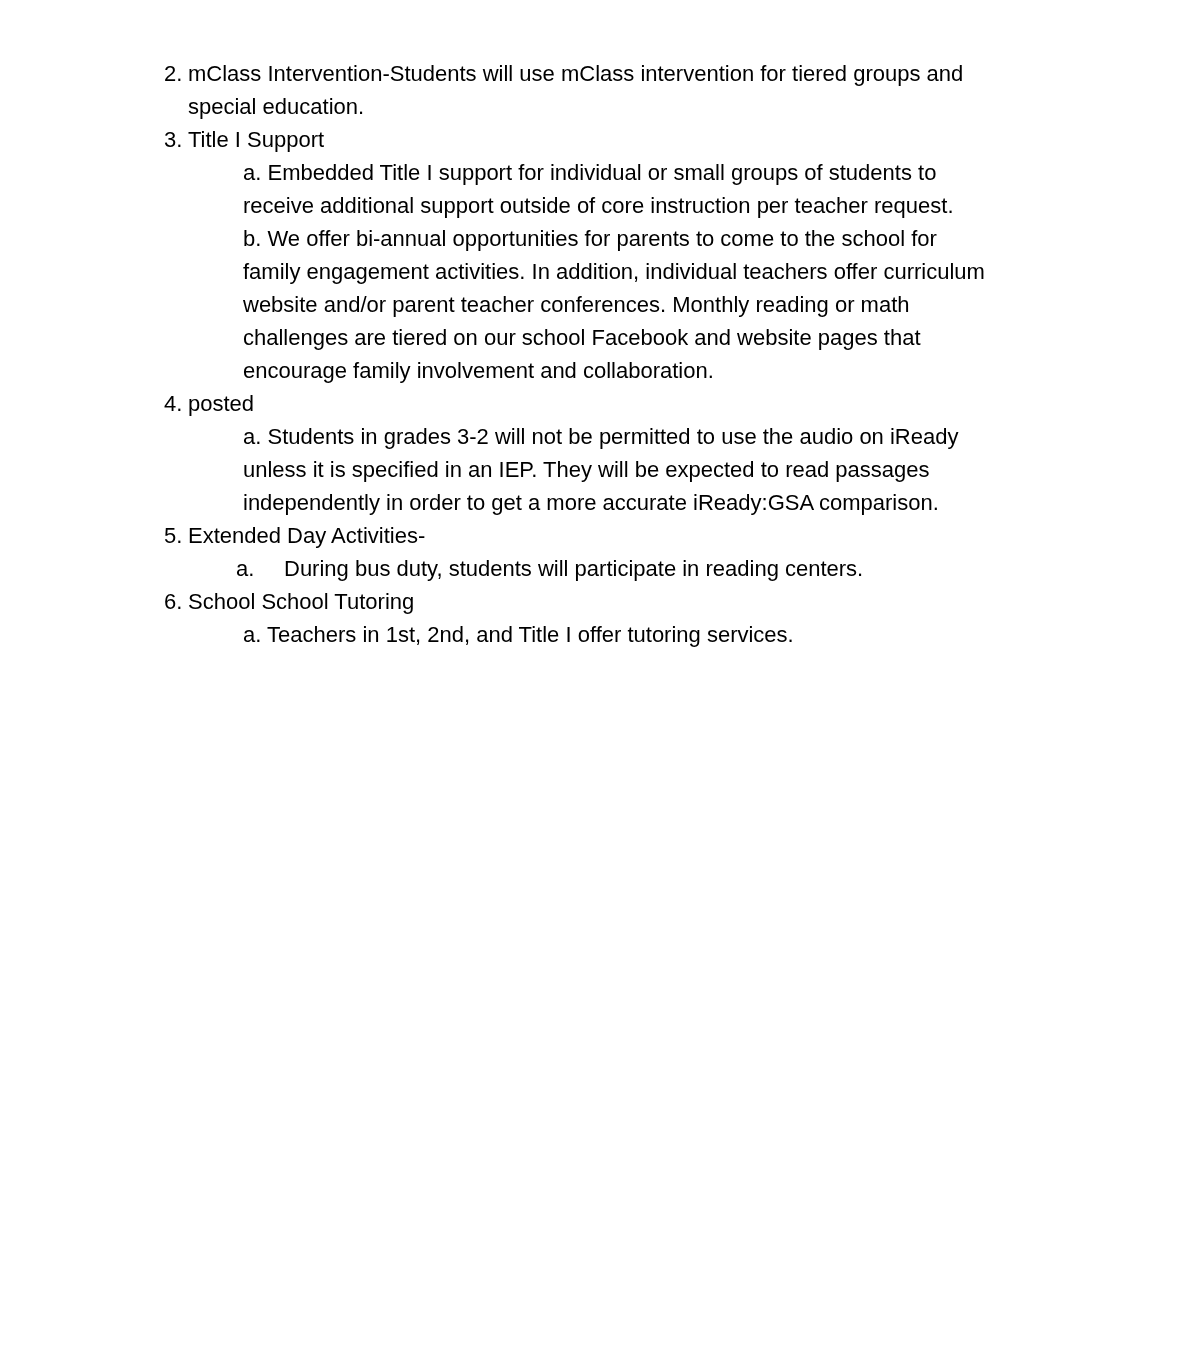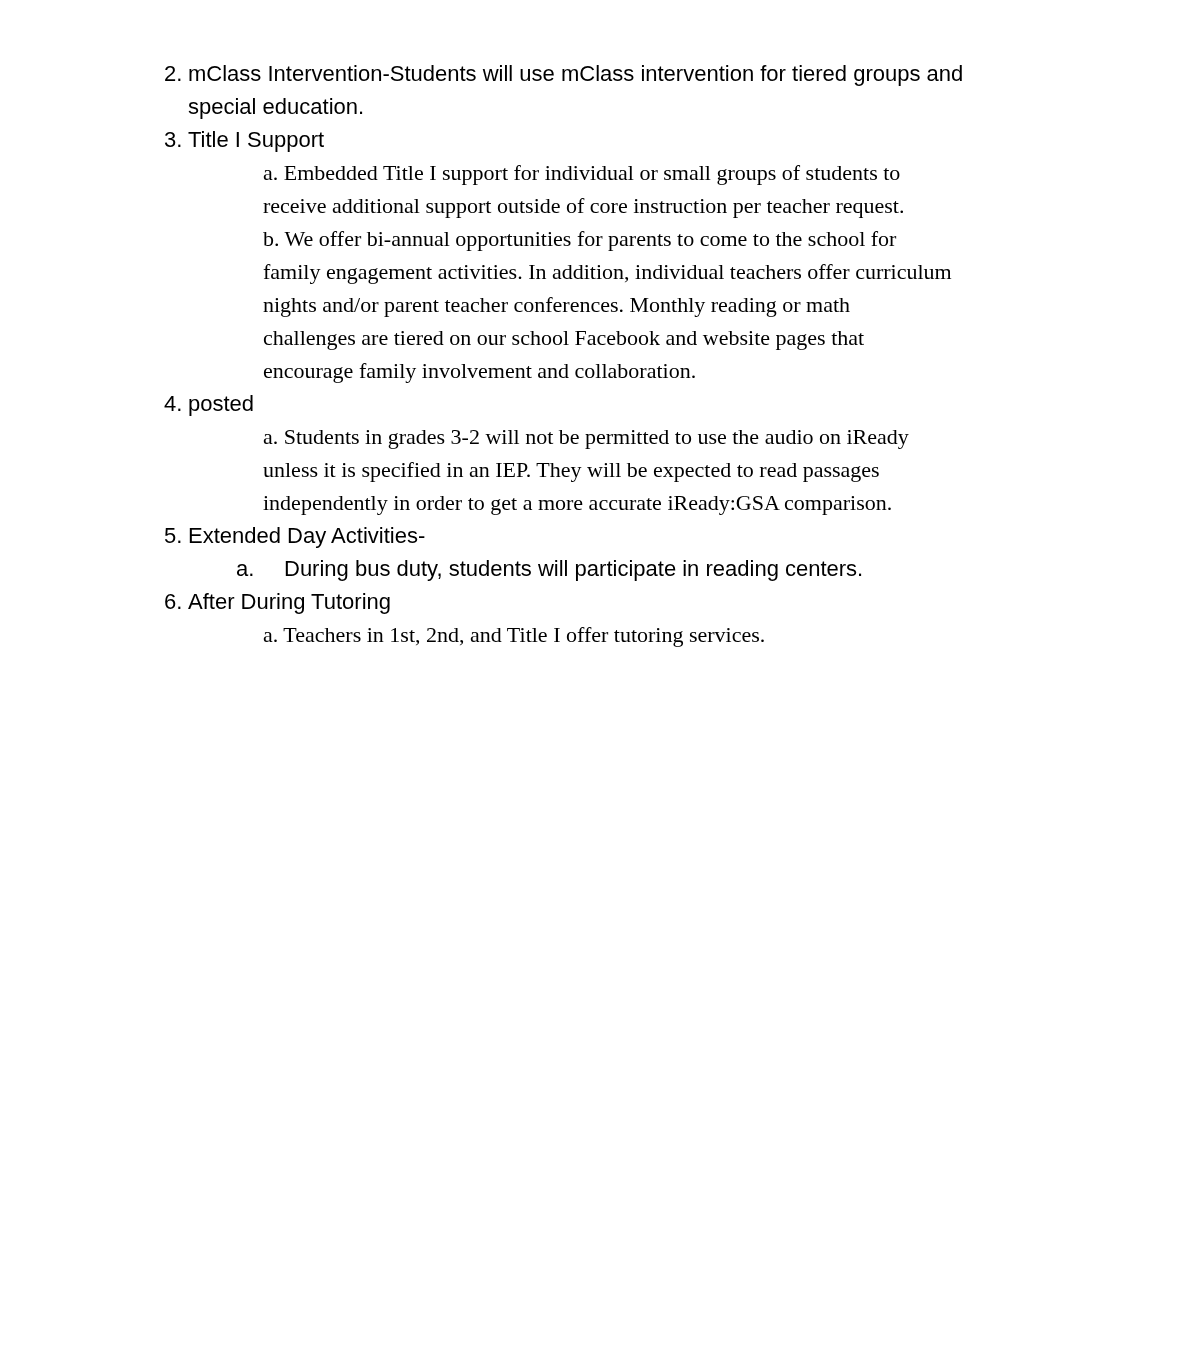--- a/index.html
+++ b/index.html
@@ -1,21 +1,21 @@
 <!DOCTYPE html>
 <html><head>
 <meta charset="utf-8">
 <style>
   html, body { margin: 0; padding: 0; background: #ffffff; }
   body { width: 1204px; height: 1356px; position: relative; overflow: hidden;
          font-family: "Liberation Sans", sans-serif; color: #000; font-size: 22px; }
   .line { position: absolute; white-space: nowrap; line-height: 33px; height: 33px; }
   .num { position: absolute; left: 164px; }
   .main { position: absolute; left: 188px; }
-  .sub { position: absolute; left: 263px; font-family: Liberation Serif, serif; }
+  .sub { position: absolute; left: 243px; }
   .sub-letter { position: absolute; left: 236px; }
   .sub-text2 { position: absolute; left: 284px; }
 </style>
 </head>
 <body>
 
 <div>
 
   <div>
     <span class="line num" style="top:57px">2.</span>
@@ -26,21 +26,21 @@
   <div>
     <span class="line num" style="top:123px">3.</span>
     <span class="line main" style="top:123px">Title I Support</span>
     <div>
       <span class="line sub" style="top:156px">a. Embedded Title I support for individual or small groups of students to</span>
       <span class="line sub" style="top:189px">receive additional support outside of core instruction per teacher request.</span>
     </div>
     <div>
       <span class="line sub" style="top:222px">b. We offer bi-annual opportunities for parents to come to the school for</span>
       <span class="line sub" style="top:255px">family engagement activities. In addition, individual teachers offer curriculum</span>
-      <span class="line sub" style="top:288px">nights and/or parent teacher conferences. Monthly reading or math</span>
+      <span class="line sub" style="top:288px">website and/or parent teacher conferences. Monthly reading or math</span>
       <span class="line sub" style="top:321px">challenges are tiered on our school Facebook and website pages that</span>
       <span class="line sub" style="top:354px">encourage family involvement and collaboration.</span>
     </div>
   </div>
 
   <div>
     <span class="line num" style="top:387px">4.</span>
     <span class="line main" style="top:387px">posted</span>
     <div>
       <span class="line sub" style="top:420px">a. Students in grades 3-2 will not be permitted to use the audio on iReady</span>
@@ -53,18 +53,18 @@
     <span class="line num" style="top:519px">5.</span>
     <span class="line main" style="top:519px">Extended Day Activities-</span>
     <div>
       <span class="line sub-letter" style="top:552px">a.</span>
       <span class="line sub-text2" style="top:552px">During bus duty, students will participate in reading centers.</span>
     </div>
   </div>
 
   <div>
     <span class="line num" style="top:585px">6.</span>
-    <span class="line main" style="top:585px">After During Tutoring</span>
+    <span class="line main" style="top:585px">School School Tutoring</span>
     <div>
       <span class="line sub" style="top:618px">a. Teachers in 1st, 2nd, and Title I offer tutoring services.</span>
     </div>
   </div>
 </div>
 
 </body></html>

